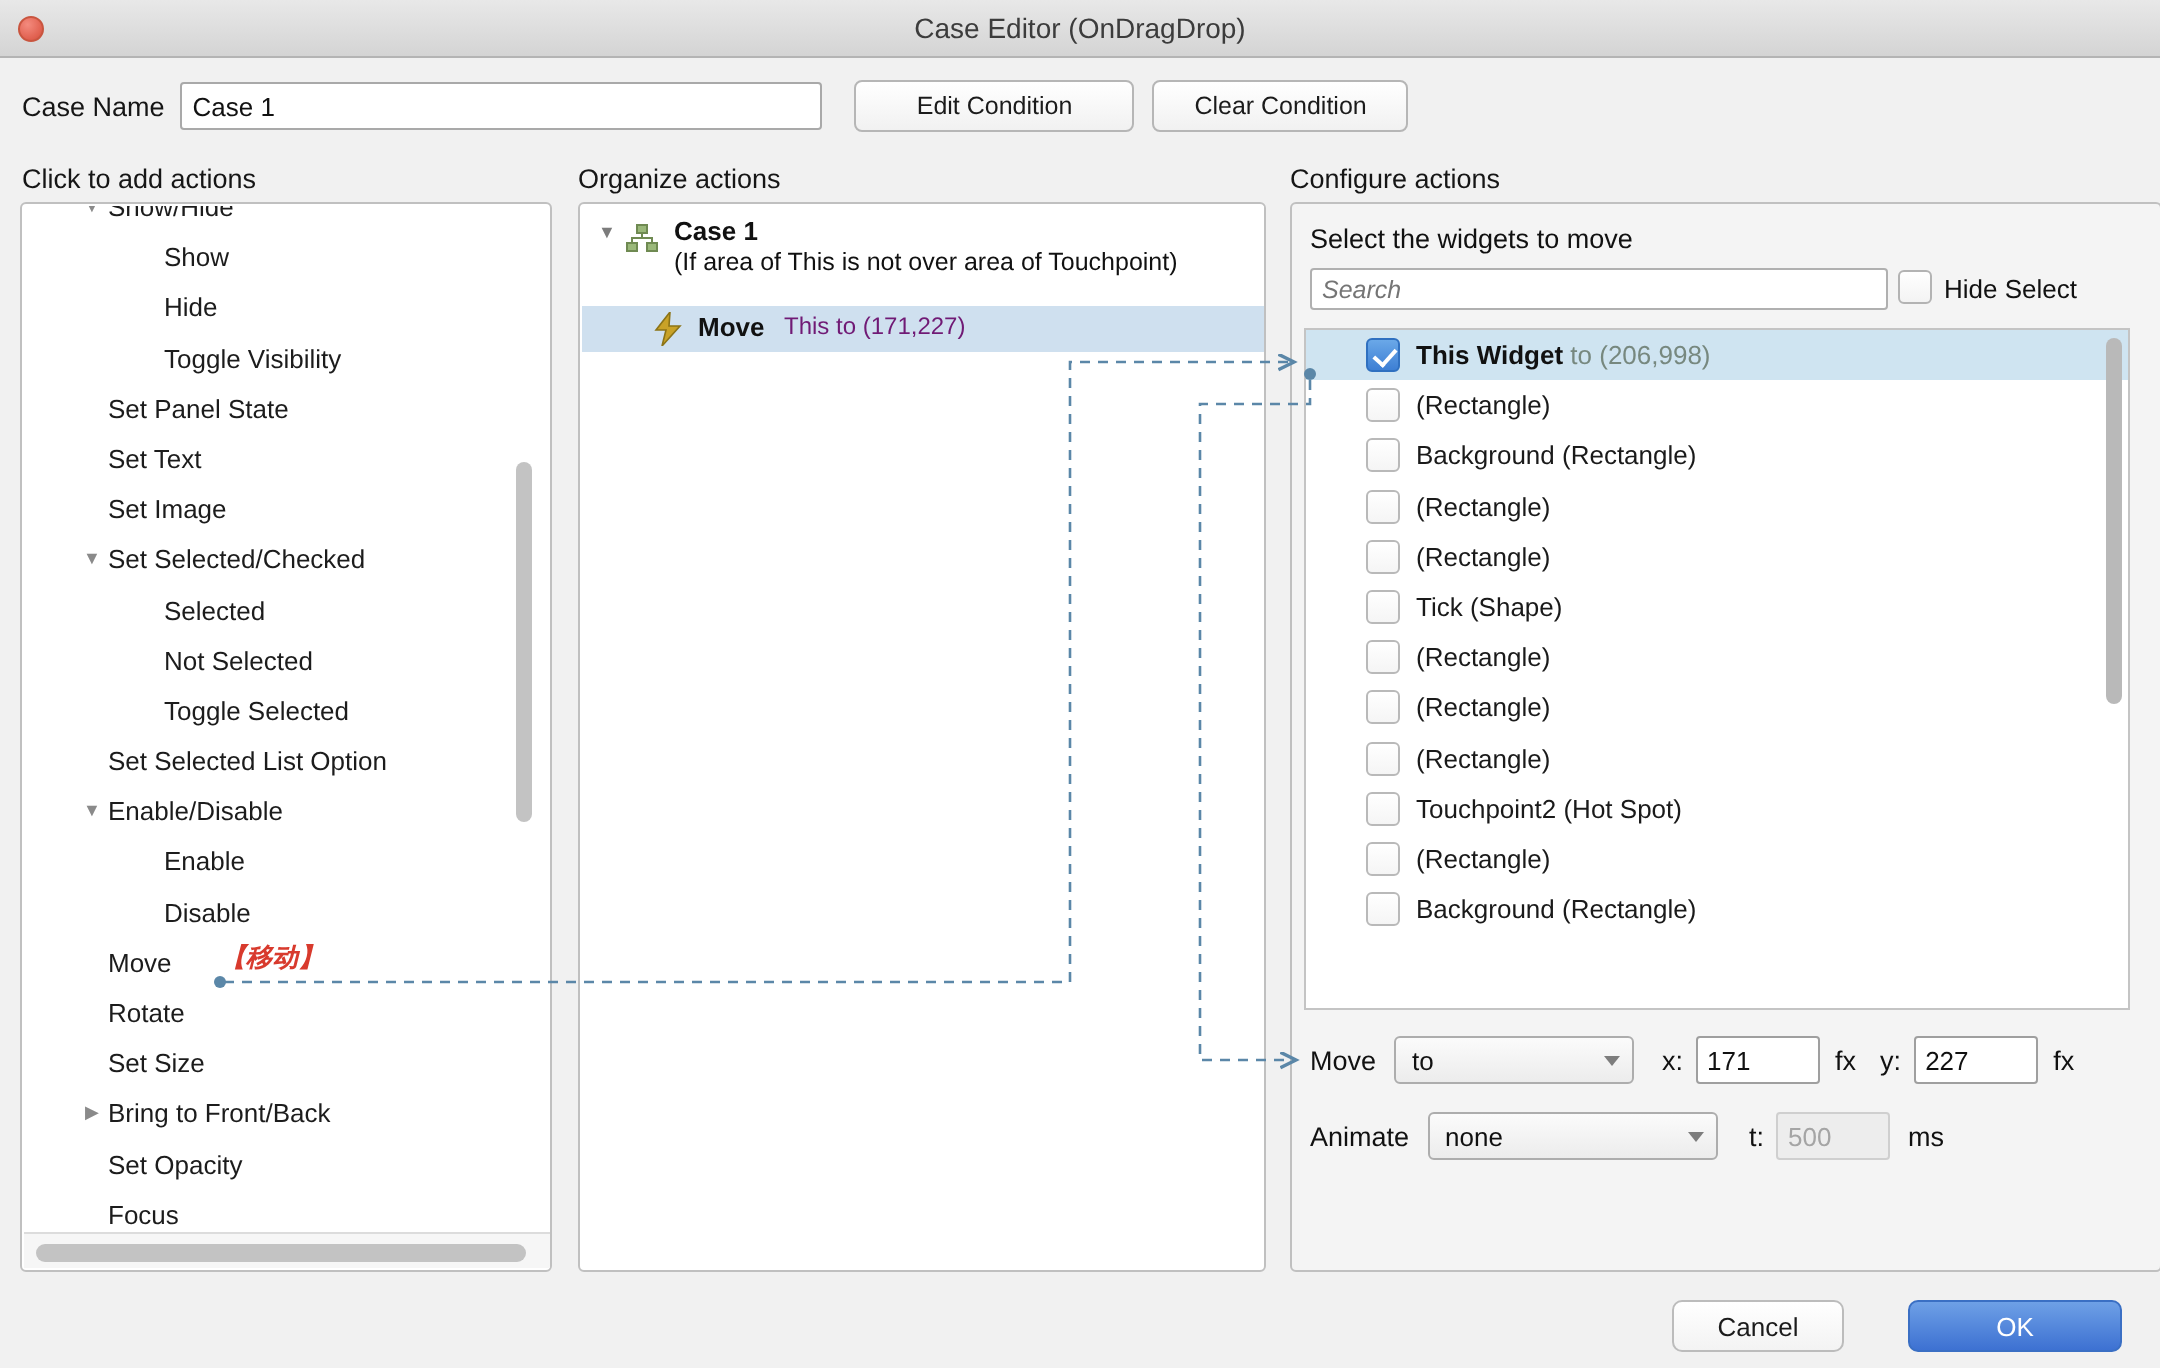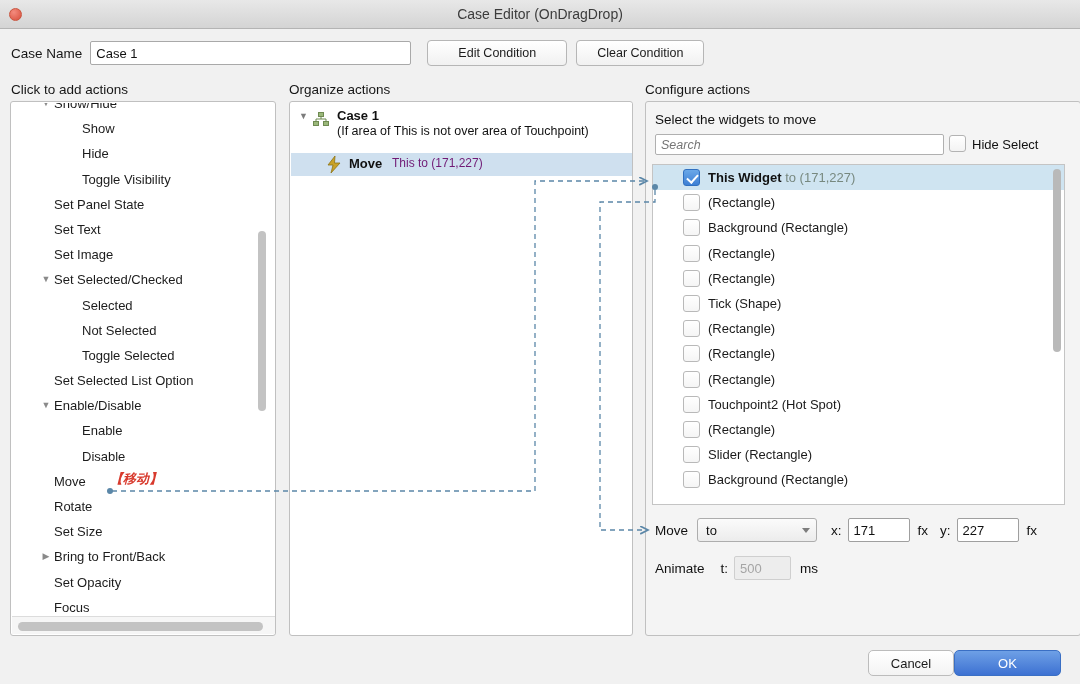--- a/index.html
+++ b/index.html
@@ -187,21 +187,21 @@
   }
   .num{
     height:24px; border:1px solid #9f9f9f; border-radius:2px; background:#fff;
     font-family:"Liberation Sans", sans-serif; font-size:13px; color:#111;
     padding:0 5px;
   }
   .num.disabled{ background:#ededed; border-color:#cfcfcf; color:#a5a5a5; }
 
   
   #cancel-btn{
-    position:absolute; left:868px; top:650px; width:86px; height:26px;
+    position:absolute; left:836px; top:650px; width:86px; height:26px;
     border:1px solid #bcbcbc; border-radius:5px;
     background:linear-gradient(to bottom,#ffffff,#f3f3f3);
     font-size:13px; color:#1b1b1b;
   }
   #ok-btn{
     position:absolute; left:954px; top:650px; width:107px; height:26px;
     border:1px solid #3a6fc4; border-radius:5px;
     background:linear-gradient(to bottom,#6ea0e6,#3d71d2);
     font-size:13px; color:#ffffff; font-weight:normal;
   }
@@ -294,32 +294,31 @@
 </div>
 
 <div class="panel" id="panel-right">
   <div id="cfg-title">Select the widgets to move</div>
   <input id="search-input" type="text" placeholder="Search" style="">
   <div id="hide-unnamed-box"></div>
   <div id="hide-unnamed-label">Hide Select</div>
 
   <div id="widget-list">
     <div id="widget-rows">
-        <div class="wrow selected"><span class="wcb checked"></span><span class="wtext"><span class="wname">This Widget</span><span class="wsub"> to (171,227)</span></span></div>
+        <div class="wrow selected"><span class="wcb checked"></span><span class="wtext"><span class="wname">This Widget</span><span class="wsub"> to (206,998)</span></span></div>
         <div class="wrow"><span class="wcb"></span><span class="wtext"><span class="">(Rectangle)</span></span></div>
         <div class="wrow"><span class="wcb"></span><span class="wtext"><span class="">Background (Rectangle)</span></span></div>
         <div class="wrow"><span class="wcb"></span><span class="wtext"><span class="">(Rectangle)</span></span></div>
         <div class="wrow"><span class="wcb"></span><span class="wtext"><span class="">(Rectangle)</span></span></div>
         <div class="wrow"><span class="wcb"></span><span class="wtext"><span class="">Tick (Shape)</span></span></div>
         <div class="wrow"><span class="wcb"></span><span class="wtext"><span class="">(Rectangle)</span></span></div>
         <div class="wrow"><span class="wcb"></span><span class="wtext"><span class="">(Rectangle)</span></span></div>
         <div class="wrow"><span class="wcb"></span><span class="wtext"><span class="">(Rectangle)</span></span></div>
         <div class="wrow"><span class="wcb"></span><span class="wtext"><span class="">Touchpoint2 (Hot Spot)</span></span></div>
         <div class="wrow"><span class="wcb"></span><span class="wtext"><span class="">(Rectangle)</span></span></div>
-        <div class="wrow"><span class="wcb"></span><span class="wtext"><span class="">Slider (Rectangle)</span></span></div>
         <div class="wrow"><span class="wcb"></span><span class="wtext"><span class="">Background (Rectangle)</span></span></div>
       </div>
     <div id="wlist-thumb"></div>
   </div>
 
   <div id="cfg-move-row" style="position:absolute;left:9px;top:415px;display:flex;align-items:center;">
     <span class="cfg-label">Move</span>
     <span class="sel" style="margin-left:9px;width:120px;">
       <span>to</span>
       <span class="arw"></span>
@@ -327,20 +326,24 @@
     <span class="cfg-label" style="margin-left:14px;">x:</span>
     <input class="num" type="text" style="margin-left: 6px; width: 62px;" value="171">
     <span class="cfg-label" style="margin-left:8px;">fx</span>
     <span class="cfg-label" style="margin-left:12px;">y:</span>
     <input class="num" type="text" style="margin-left: 6px; width: 62px;" value="227">
     <span class="cfg-label" style="margin-left:8px;">fx</span>
   </div>
 
   <div style="position:absolute;left:9px;top:454px;display:flex;align-items:center;">
     <span class="cfg-label">Animate</span>
+    <span class="sel" style="margin-left:9px;width:145px;">
+      <span>none</span>
+      <span class="arw"></span>
+    </span>
     <span class="cfg-label" style="margin-left:16px;">t:</span>
     <input class="num disabled" type="text" style="margin-left: 6px; width: 57px;" value="500">
     <span class="cfg-label" style="margin-left:9px;">ms</span>
   </div>
 
 </div>
 
 <button class="btn" id="cancel-btn">Cancel</button>
 <button class="btn" id="ok-btn">OK</button>
 

